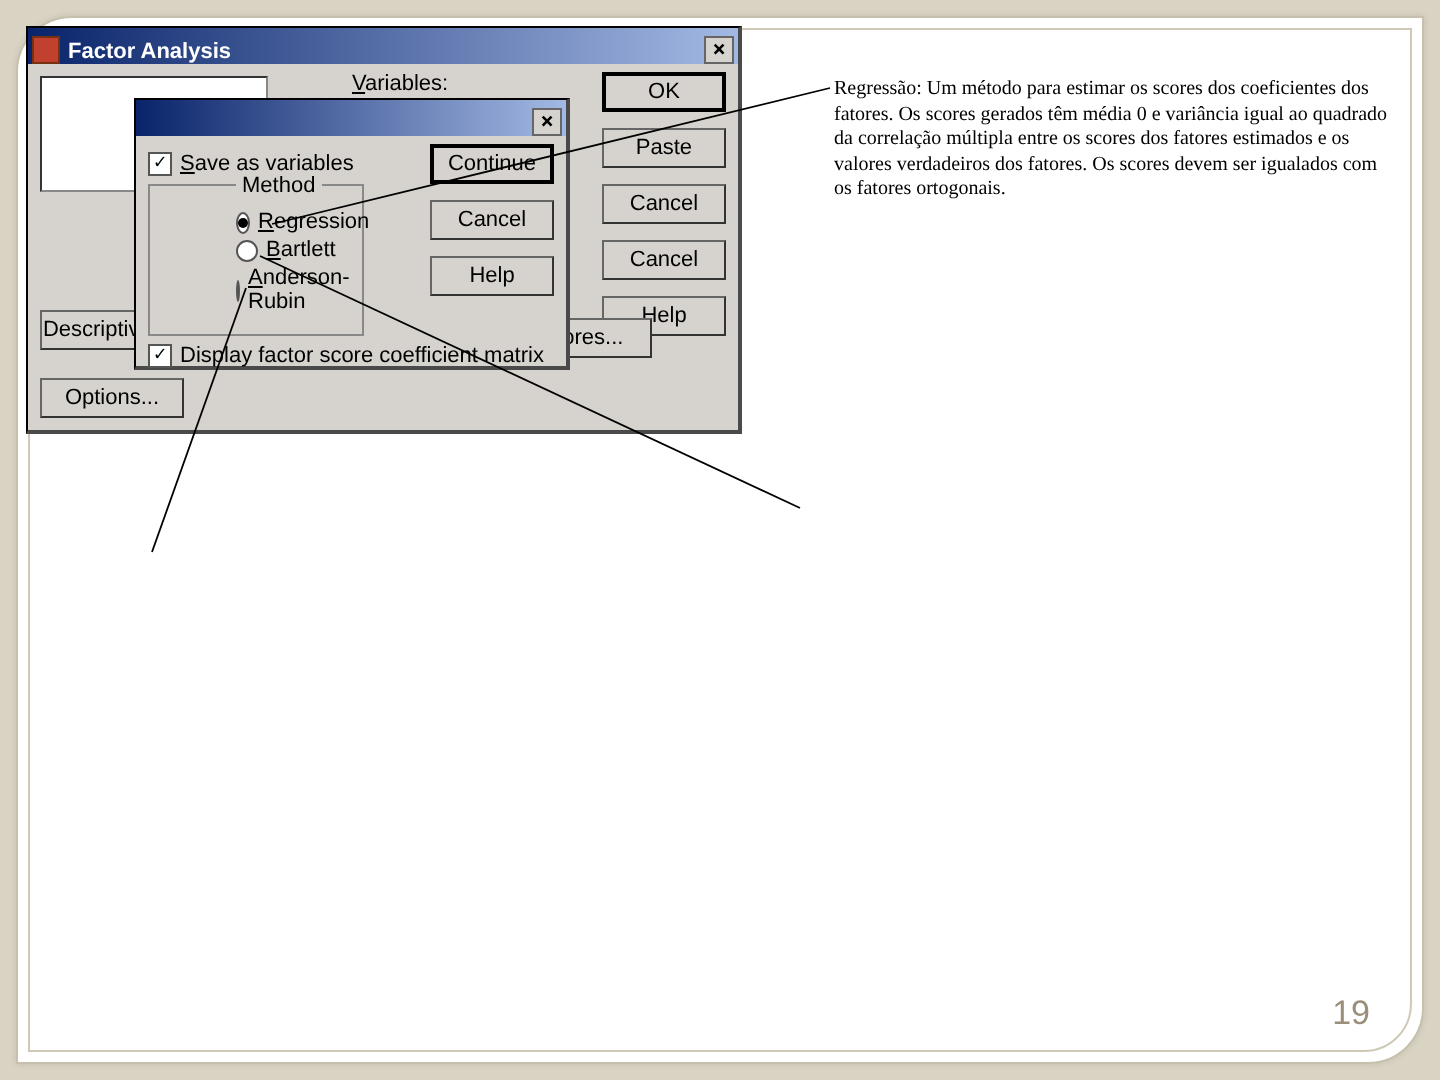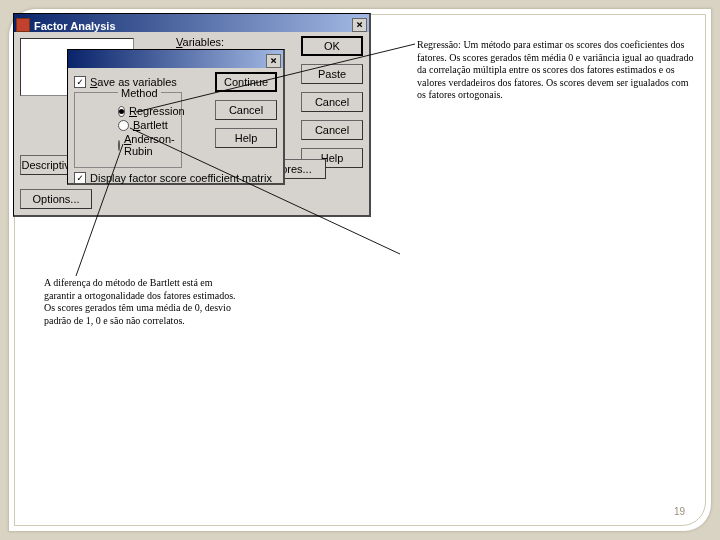--- a/index.html
+++ b/index.html
@@ -37,21 +37,21 @@
   .group-legend { position:relative; top:-12px; background:#d6d3ce; padding:0 3px; font-size:11px; display:inline-block; }
   .group-inner { margin-top:-8px; }
 
   .buttons-row { display:flex; gap:6px; margin-top:8px; flex-wrap:wrap; }
   .buttons-row .wbtn { width:72px; }
 
   .text-block { position:absolute; font-size:10px; line-height:1.25; color:#000; }
   .text-r1 { top:30px; left:408px; width:280px; }
   .text-r2 { top:236px; left:396px; width:280px; }
   .text-l  { top:268px; left:35px; width:200px; }
-  .page-num { position:absolute; bottom:14px; right:26px; color:#9a8f7a; font-family:Arial,sans-serif; font-size:10px; }
+  .page-num { position:absolute; bottom:14px; right:26px; color:#9a8f7a; font-family:Arial,sans-serif; font-size:17px; }
 
   .svg-lines { position:absolute; top:0; left:0; width:720px; height:540px; pointer-events:none; }
 </style>
 </head>
 <body>
 
 <div class="slide-frame">
 
   <div class="ss-area">
 
@@ -116,21 +116,20 @@
         <div class="winbtn-col" style="right:6px; top:4px;">
           <div class="wbtn default">Continue</div>
           <div class="wbtn">Cancel</div>
           <div class="wbtn">Help</div>
         </div>
       </div>
     </div>
   </div>
 
   <div class="text-block text-r1">Regressão: Um método para estimar os scores dos coeficientes dos fatores. Os scores gerados têm média 0 e variância igual ao quadrado da correlação múltipla entre os scores dos fatores estimados e os valores verdadeiros dos fatores. Os scores devem ser igualados com os fatores ortogonais.</div>
-  <div class="text-block text-l">A diferença do método de Bartlett está em garantir a ortogonalidade dos fatores estimados. Os scores gerados têm uma média de 0, desvio padrão de 1, 0 e são não correlatos.</div>
 
   <span class="page-num">19</span>
 </div>
 
 <svg class="svg-lines">
   <line x1="136" y1="112" x2="415" y2="44" stroke="#000" stroke-width="0.9"></line>
   <line x1="130" y1="128" x2="400" y2="254" stroke="#000" stroke-width="0.9"></line>
   <line x1="123" y1="144" x2="76" y2="276" stroke="#000" stroke-width="0.9"></line>
 </svg>
 

